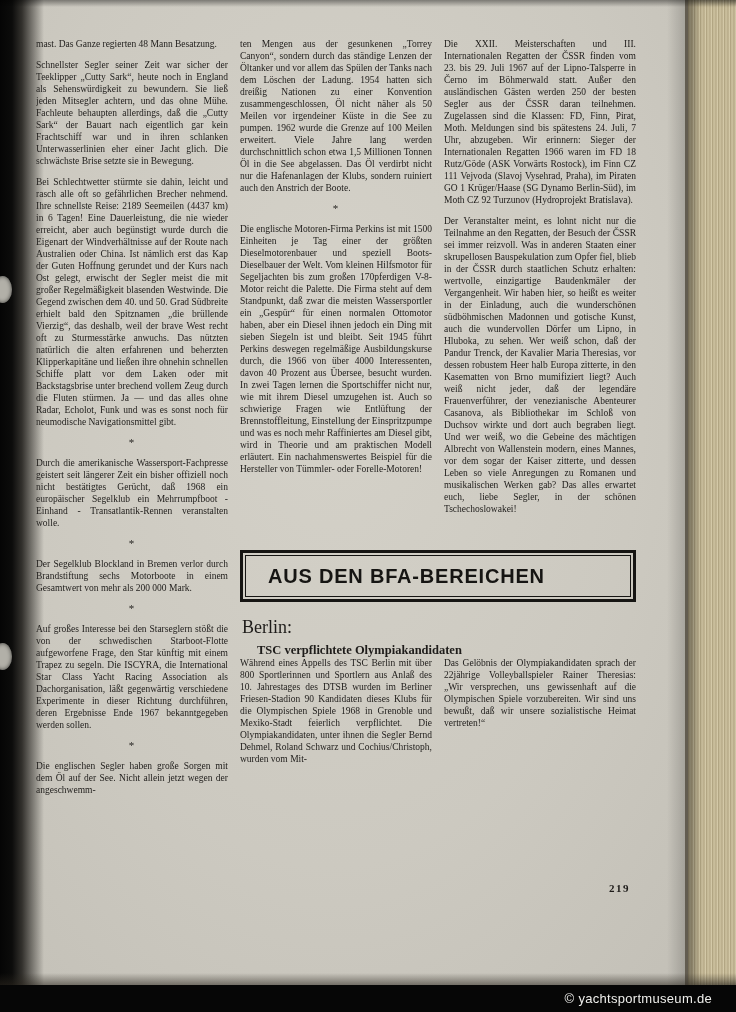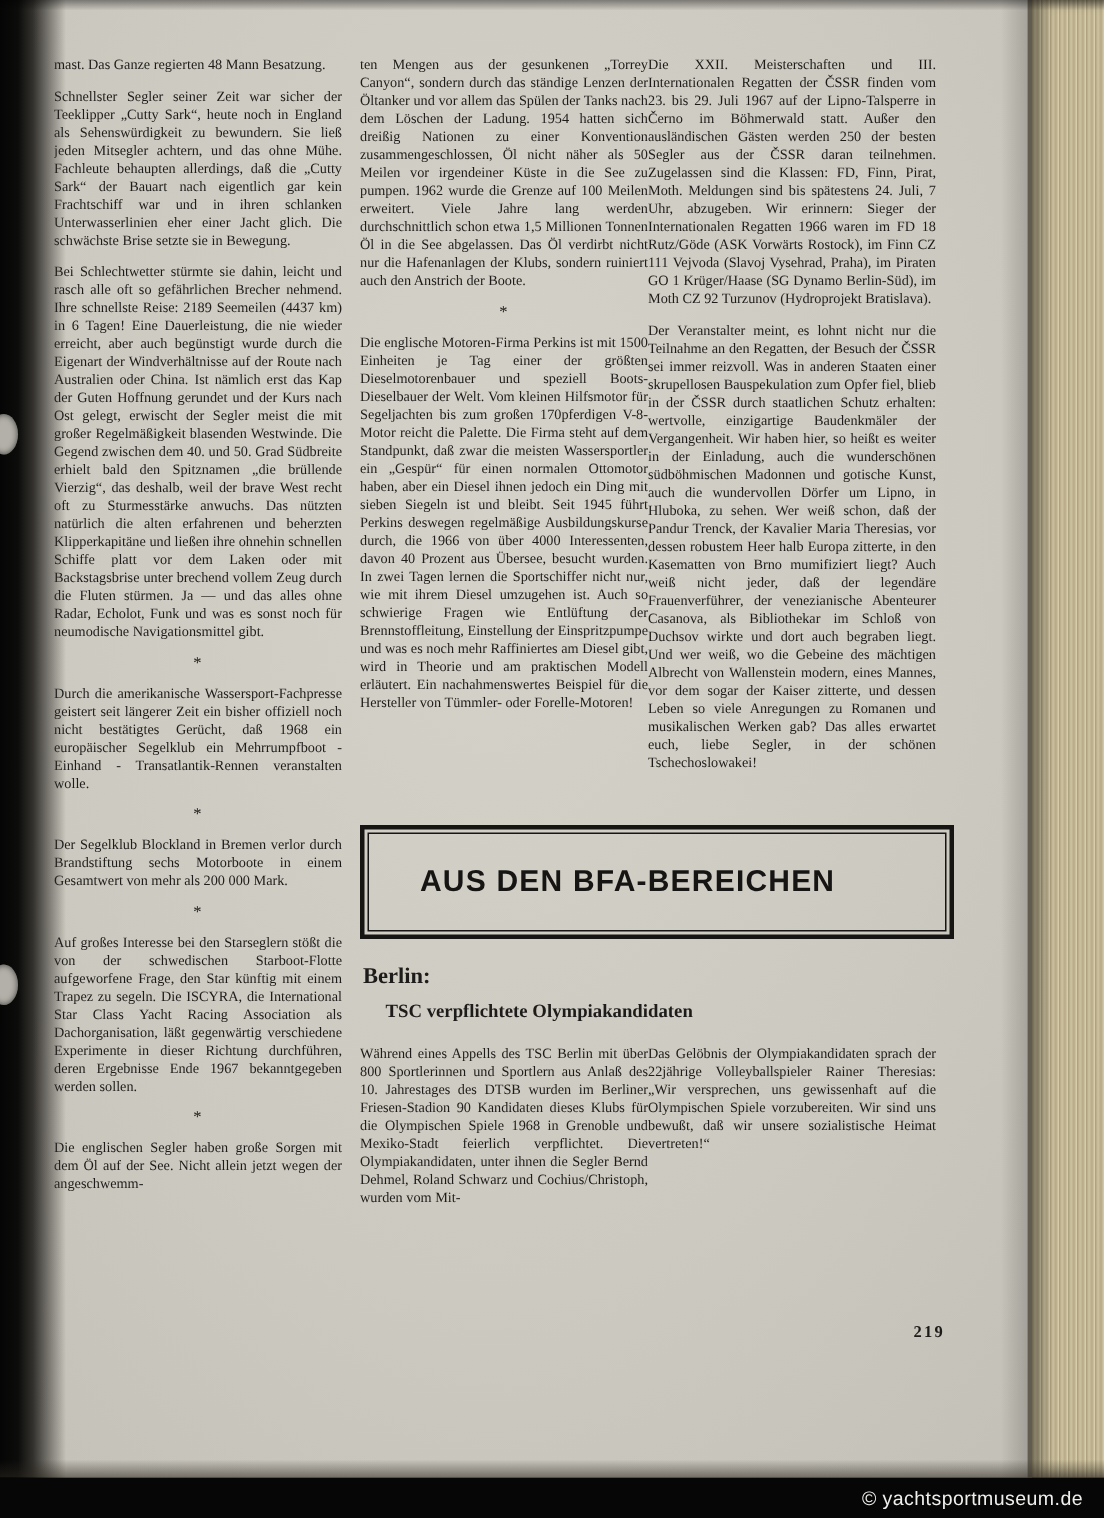--- a/index.html
+++ b/index.html
@@ -53,21 +53,21 @@
   
   .content {
     position: absolute; left: 36px; top: 38px;
     width: 600px; height: 905px;
     display: flex; gap: 12px;
     overflow: hidden;
     z-index: 1;
   }
   .col { width: 192px; flex: 0 0 192px; }
   .right-region { width: 396px; flex: 0 0 396px; display: flex; flex-direction: column; }
-  .two-cols { display: flex; }
+  .two-cols { display: flex; gap: 12px; }
 
   .para {
     margin: 0 0 9px 0;
     font-size: 9.5px; line-height: 12px;
     text-align: justify;
     hyphens: auto; -webkit-hyphens: auto;
   }
   .sep {
     text-align: center;
     font-size: 11px; line-height: 10px;
@@ -80,51 +80,51 @@
     margin-top: 26px;
     border: 3px solid #161513;
     padding: 2px;
     background: transparent;
   }
   .bfa-box-inner {
     border: 1px solid #161513;
     padding: 9px 10px 9px 22px;
   }
   .bfa-title {
-    margin: 12px;
+    margin: 0;
     font-family: "Liberation Sans", sans-serif;
     font-weight: 700;
     font-size: 20px; line-height: 22px;
     letter-spacing: .8px;
     color: #161513;
   }
 
   .region-heading {
     margin: 18px 0 0 2px;
-    font-size: 15px; line-height: 15px;
-    font-weight: 700;
+    font-size: 18px; line-height: 15px;
+    font-weight: 400;
   }
   .article-headline {
-    margin: 8px 0 16px 17px;
+    margin: 8px 0 0 17px;
     font-size: 12.5px; line-height: 14px;
     font-weight: 700;
   }
 
   .page-number {
     position: absolute; top: 882px; right: 106px;
     font-size: 11px; font-weight: 700; letter-spacing: 1.5px;
     color: #1d1b19; z-index: 2;
   }
 
   
   .footer-bar {
     position: absolute; left: 0; right: 0; bottom: 0; height: 27px;
     background: #060606;
     display: flex; align-items: center; justify-content: flex-end;
-    padding-right: 14px; box-sizing: border-box;
+    padding-right: 24px; box-sizing: border-box;
     z-index: 5;
   }
   .watermark {
     font-family: "Liberation Sans", sans-serif;
     font-size: 13px; letter-spacing: .3px;
     color: #efefec;
   }
 </style>
 </head>
 <body>

